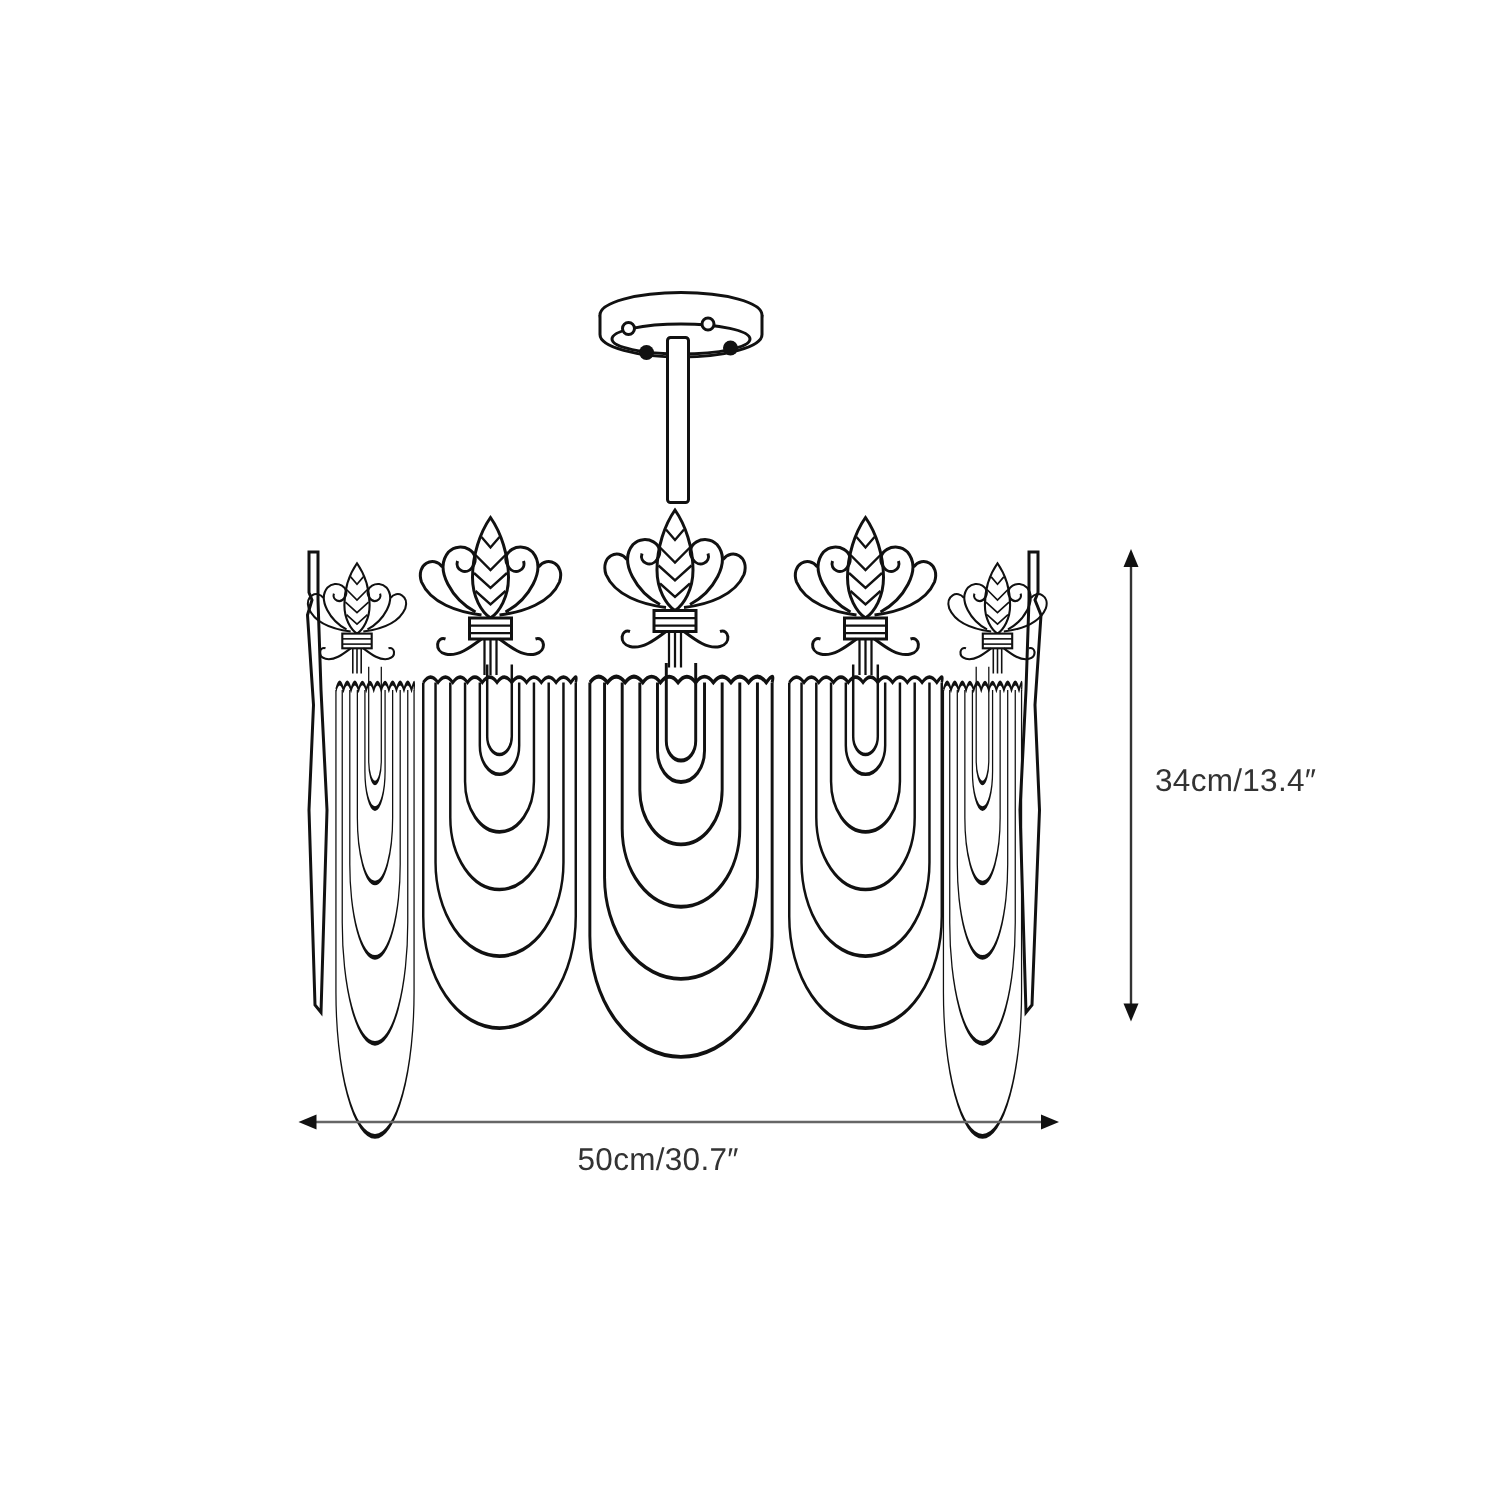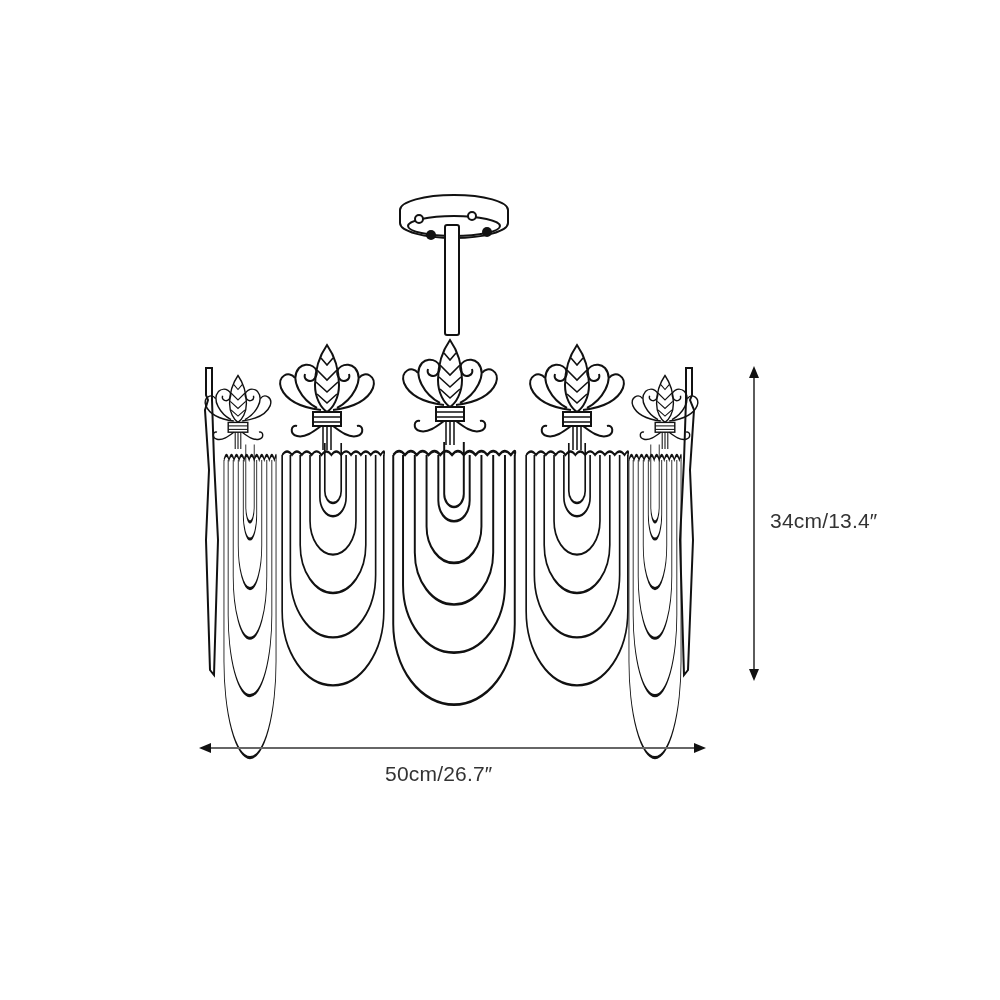--- a/index.html
+++ b/index.html
@@ -100,13 +100,13 @@
   </g>
 
   <g>
     <line x1="205" y1="748" x2="700" y2="748" stroke="#666" stroke-width="1.8"></line>
     <path d="M199,748 L211,743 L211,753 Z" fill="#111"></path>
     <path d="M706,748 L694,743 L694,753 Z" fill="#111"></path>
   </g>
 </svg>
 
 <div id="height-label" class="dim-label">34cm/13.4″</div>
-<div id="width-label" class="dim-label">50cm/26.7″</div>
+<div id="width-label" class="dim-label">50cm/30.7″</div>
 
 </body></html>

